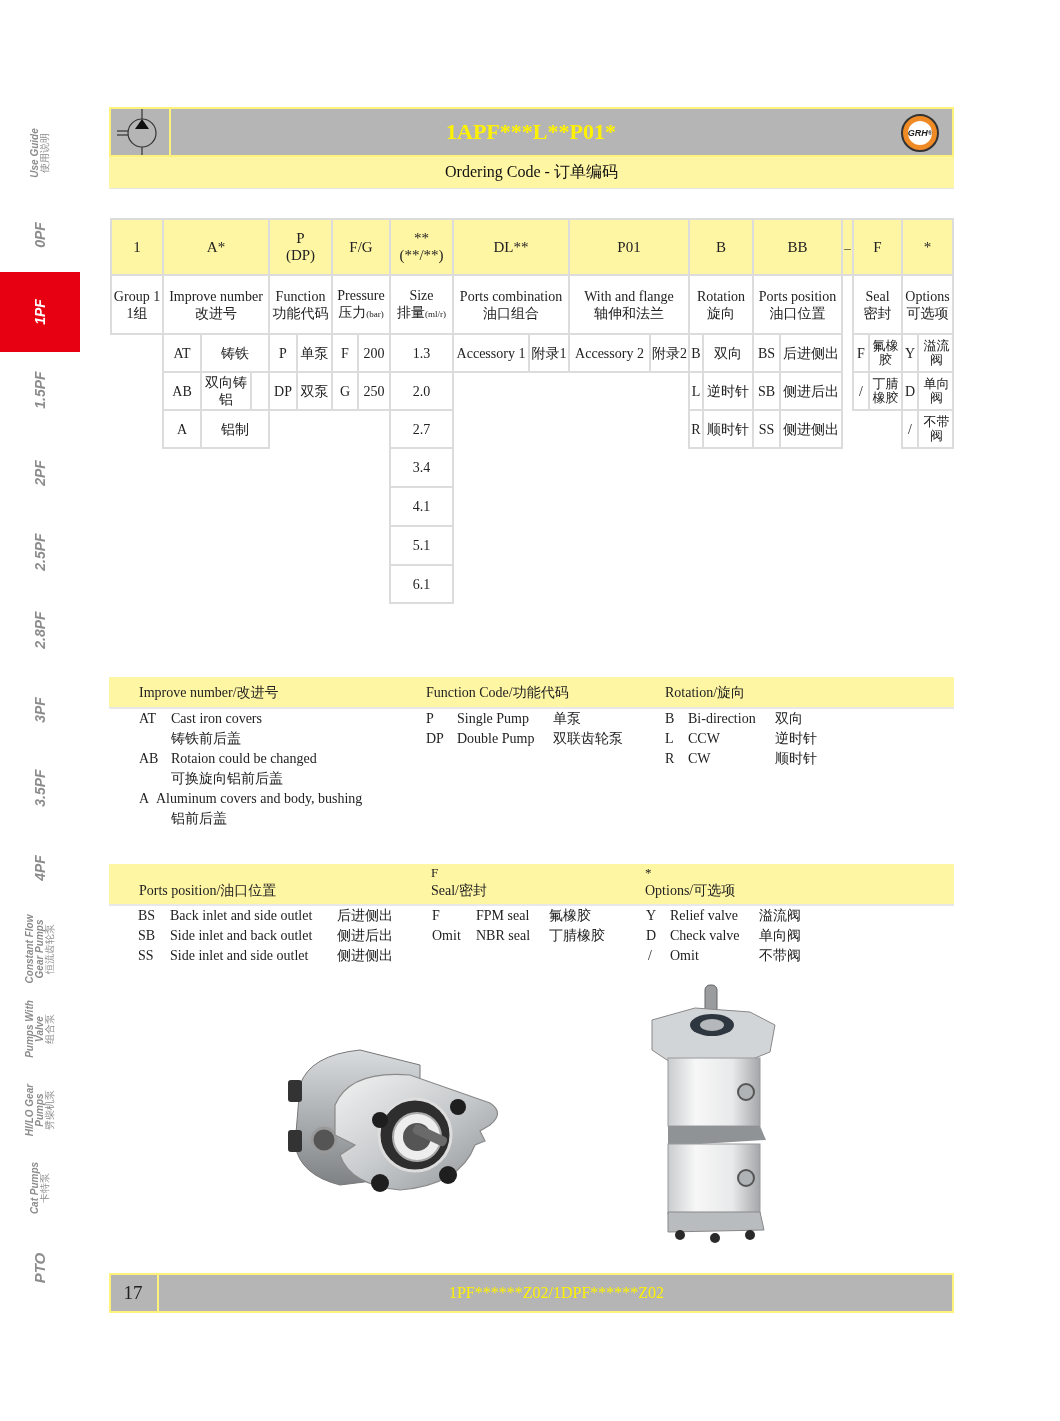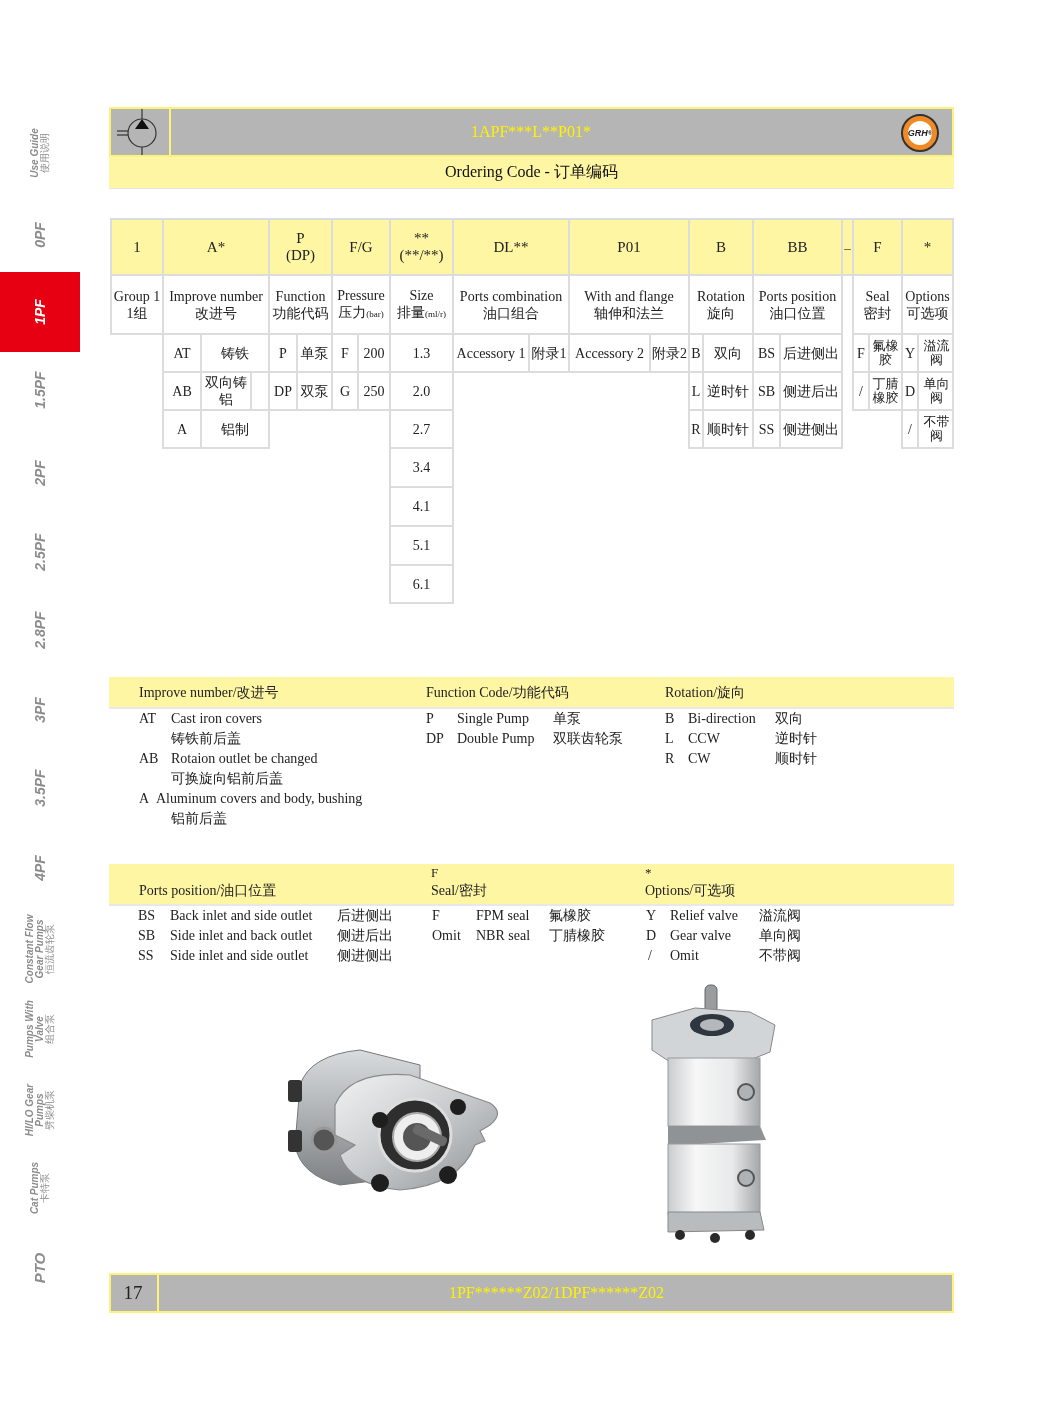--- a/index.html
+++ b/index.html
@@ -11,21 +11,21 @@
   .side-label{transform:rotate(-90deg);white-space:nowrap;text-align:center;font-family:"Liberation Sans","DejaVu Sans",sans-serif;
               font-weight:bold;font-style:italic;color:#8c8c8c;font-size:14px;line-height:12px;}
   .side-label.small{font-size:10px;line-height:10px;}
   .side-label .zh{font-style:normal;font-weight:normal;display:block;}
   .side-item.active{background:#e60012;}
   .side-item.active .side-label{color:#ffffff;}
   
   .hdr-box{left:109px;top:107px;width:845px;height:50px;background:#b5b5b5;border:2px solid #fff27a;}
   .hdr-sym{left:109px;top:107px;width:62px;height:50px;border-right:2px solid #fff27a;}
   .hdr-title{left:171px;top:107px;width:720px;height:50px;display:flex;align-items:center;justify-content:center;
-             color:#fff200;font-weight:normal;font-size:16px;}
+             color:#fff200;font-weight:bold;font-size:22px;}
   .logo{left:901px;top:114px;width:38px;height:38px;border-radius:50%;background:#f08a24;border:2px solid #333;
         display:flex;align-items:center;justify-content:center;}
   .logo-inner{width:24px;height:24px;border-radius:50%;background:#fff;display:flex;align-items:center;justify-content:center;
               font-family:"Liberation Sans",sans-serif;font-weight:bold;font-style:italic;font-size:9px;color:#222;}
   .sub-hdr{left:109px;top:157px;width:845px;height:32px;background:#fff6a4;border-bottom:1px solid #e6e6e6;
            display:flex;align-items:center;justify-content:center;font-size:16px;color:#111;}
   
   .cell{position:absolute;box-sizing:border-box;border:2px solid #dcdcdc;display:flex;align-items:center;justify-content:center;
         text-align:center;font-size:14px;line-height:17px;background:#fff;}
   .cell.y{background:#fff6a4;font-size:15px;}
@@ -238,21 +238,21 @@
 <div class="leg-bar" style="top:677px;height:30px;"></div>
 <div class="leg-h" style="left:139px;top:684px;">Improve number/改进号</div>
 <div class="leg-h" style="left:426px;top:684px;">Function Code/功能代码</div>
 <div class="leg-h" style="left:665px;top:684px;">Rotation/旋向</div>
 
 <div>
   <div class="leg-t" style="left:139px;top:709px;">AT</div>
   <div class="leg-t" style="left:171px;top:709px;">Cast iron covers</div>
   <div class="leg-t" style="left:171px;top:729px;">铸铁前后盖</div>
   <div class="leg-t" style="left:139px;top:749px;">AB</div>
-  <div class="leg-t" style="left:171px;top:749px;">Rotaion outlet be changed</div>
+  <div class="leg-t" style="left:171px;top:749px;">Rotaion could be changed</div>
   <div class="leg-t" style="left:171px;top:769px;">可换旋向铝前后盖</div>
   <div class="leg-t" style="left:139px;top:789px;">A</div>
   <div class="leg-t" style="left:156px;top:789px;">Aluminum covers and body, bushing</div>
   <div class="leg-t" style="left:171px;top:809px;">铝前后盖</div>
 </div>
 
 <div>
   <div class="leg-t" style="left:426px;top:709px;">P</div>
   <div class="leg-t" style="left:457px;top:709px;">Single Pump</div>
   <div class="leg-t" style="left:553px;top:709px;">单泵</div>
@@ -299,21 +299,21 @@
   <div class="leg-t" style="left:432px;top:926px;">Omit</div>
   <div class="leg-t" style="left:476px;top:926px;">NBR seal</div>
   <div class="leg-t" style="left:549px;top:926px;">丁腈橡胶</div>
 </div>
 
 <div>
   <div class="leg-t" style="left:646px;top:906px;">Y</div>
   <div class="leg-t" style="left:670px;top:906px;">Relief valve</div>
   <div class="leg-t" style="left:759px;top:906px;">溢流阀</div>
   <div class="leg-t" style="left:646px;top:926px;">D</div>
-  <div class="leg-t" style="left:670px;top:926px;">Gear valve</div>
+  <div class="leg-t" style="left:670px;top:926px;">Check valve</div>
   <div class="leg-t" style="left:759px;top:926px;">单向阀</div>
   <div class="leg-t" style="left:648px;top:946px;">/</div>
   <div class="leg-t" style="left:670px;top:946px;">Omit</div>
   <div class="leg-t" style="left:759px;top:946px;">不带阀</div>
 </div>
 
 <div class="abs" style="left:280px;top:1025px;width:240px;height:170px;">
   <svg width="240" height="170" viewBox="0 0 240 170">
     <defs>
       <linearGradient id="alu" x1="0" y1="0" x2="1" y2="1">

